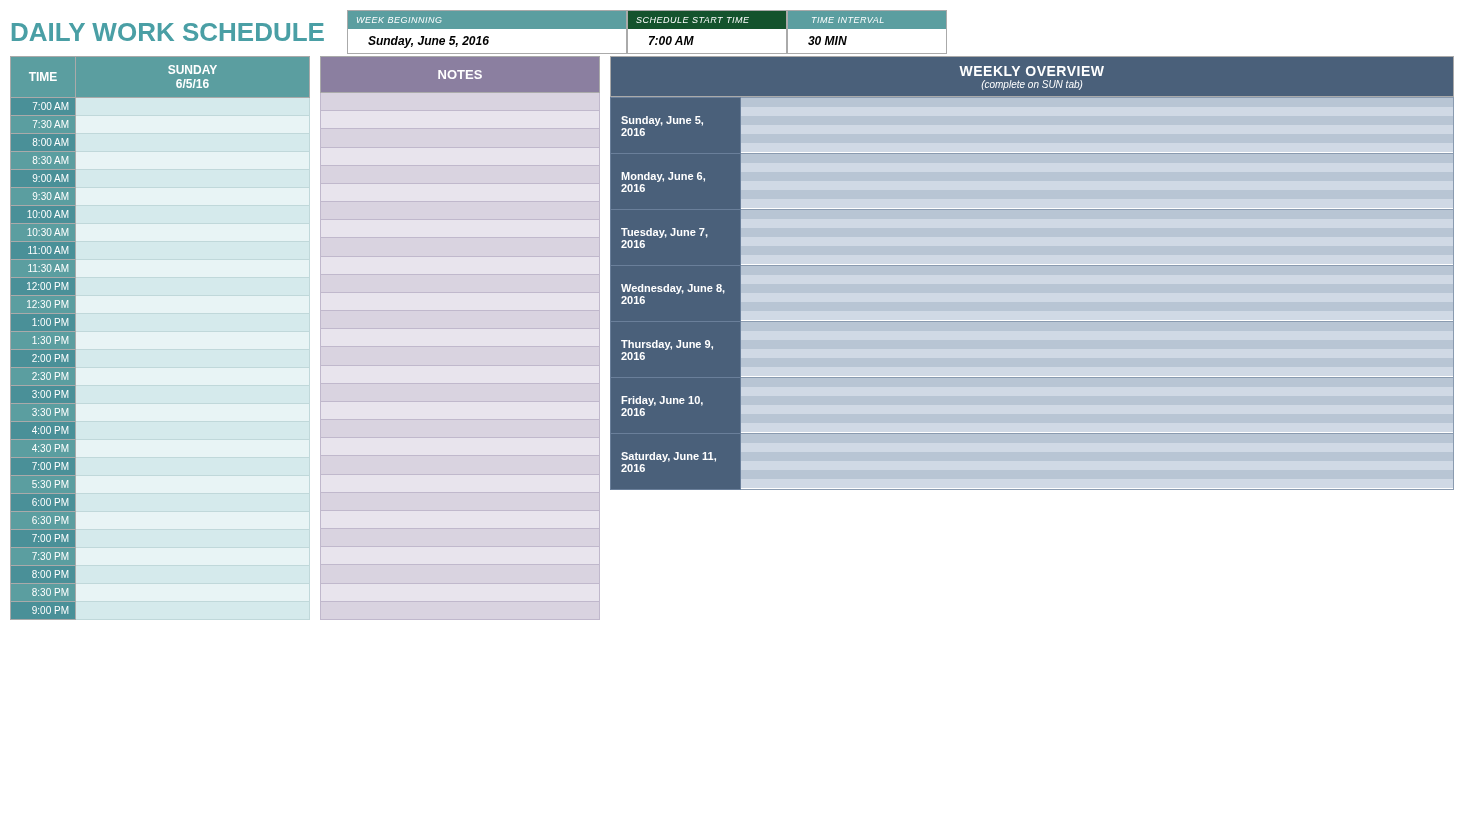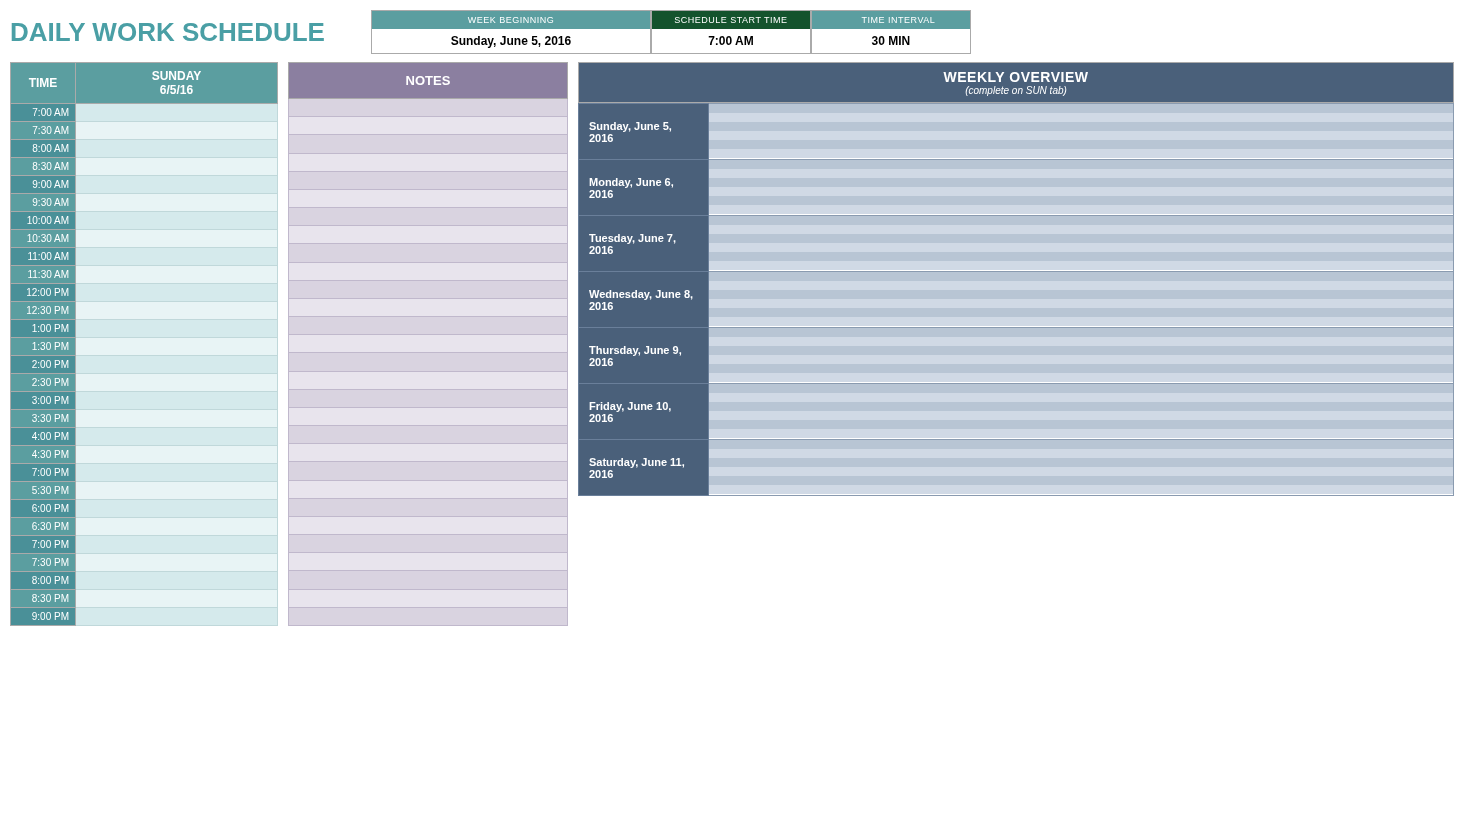--- a/index.html
+++ b/index.html
@@ -6,41 +6,42 @@
     body {
       font-family: Arial, sans-serif;
       background: #fff;
       padding: 10px;
       font-size: 11px;
     }
 
     .top-section {
       display: flex;
       align-items: center;
-      margin-bottom: 8px;
-      gap: 26px;
+      margin-bottom: 2px;
+      gap: 2px;
     }
 
     .page-title {
       color: #4a9fa5;
       font-size: 26px;
       font-weight: bold;
       flex: 0 0 auto;
       margin-right: 20px;
     }
 
     .header-boxes {
       display: flex;
       gap: 0;
       flex: 1;
     }
 
     .header-box {
       border: 1px solid #aaa;
-      text-align: center;
+      text-align: left;
+      font-style: italic;
     }
 
     .header-box .label {
       background: #5b9ea0;
       color: #fff;
       font-size: 9px;
       padding: 4px 8px;
       letter-spacing: 0.5px;
       text-transform: uppercase;
     }
@@ -63,21 +64,21 @@
     }
 
     .main-content {
       display: flex;
       gap: 10px;
     }
 
     
     .schedule-table {
       flex: 0 0 auto;
-      width: 268px;
+      width: 300px;
       border-collapse: collapse;
     }
 
     .schedule-table th {
       background: #5b9ea0;
       color: #fff;
       text-align: center;
       padding: 6px 4px;
       border: 1px solid #aaa;
       font-size: 12px;

